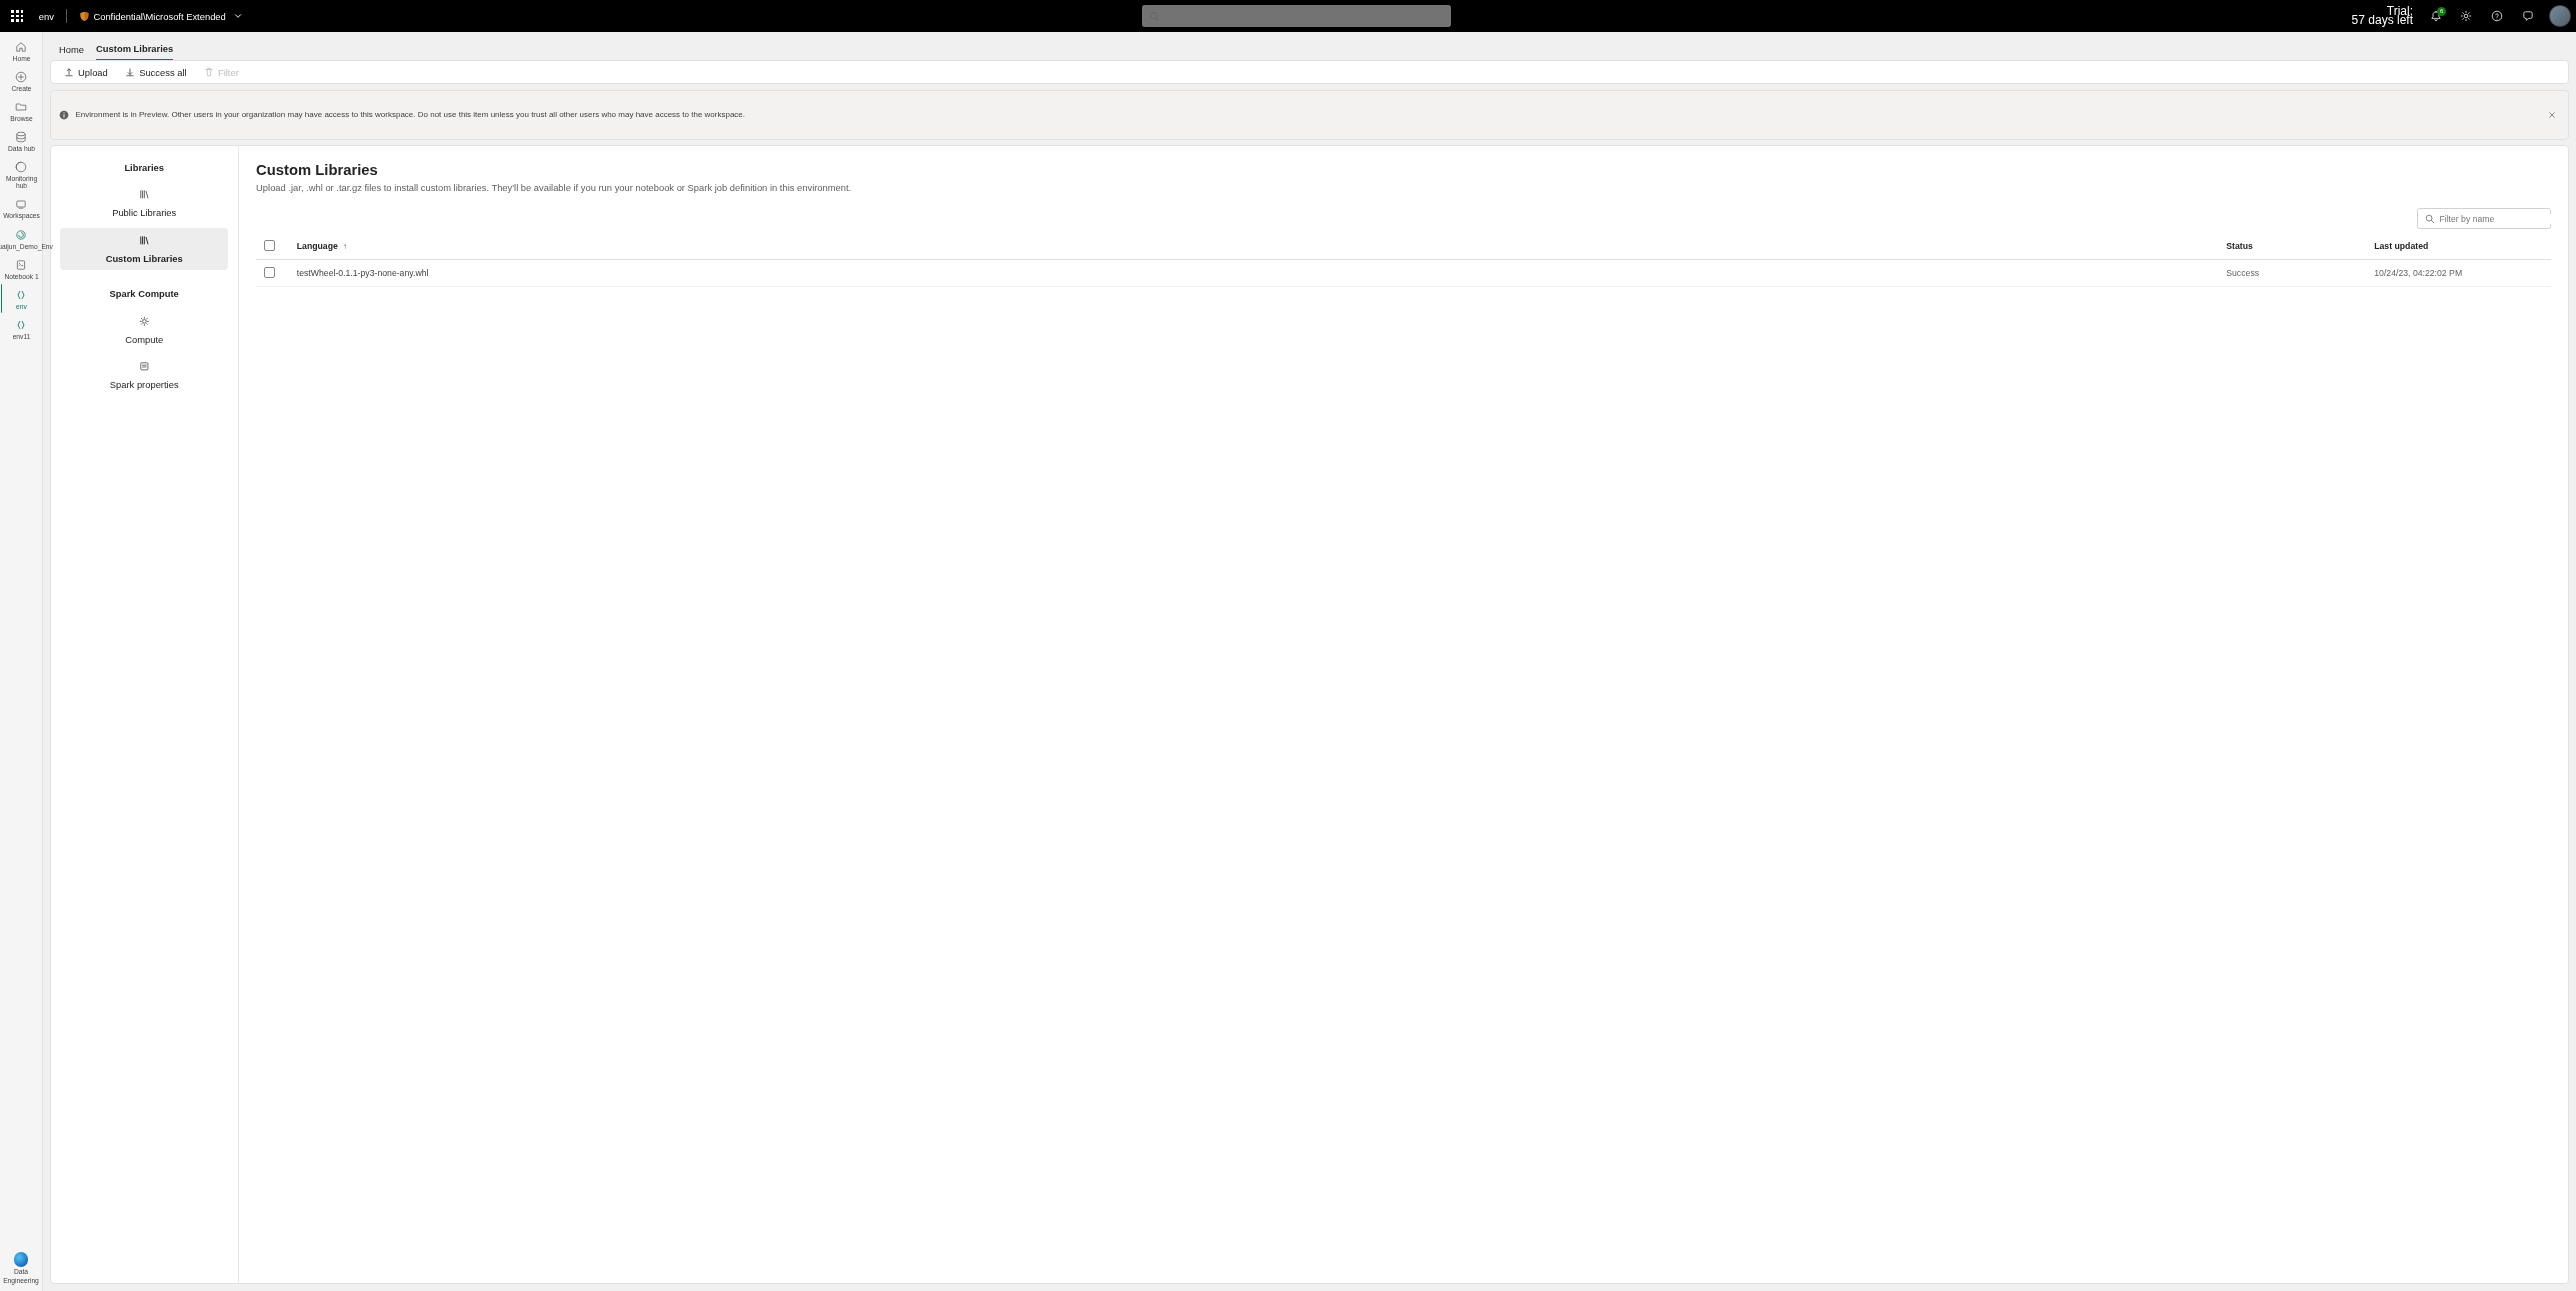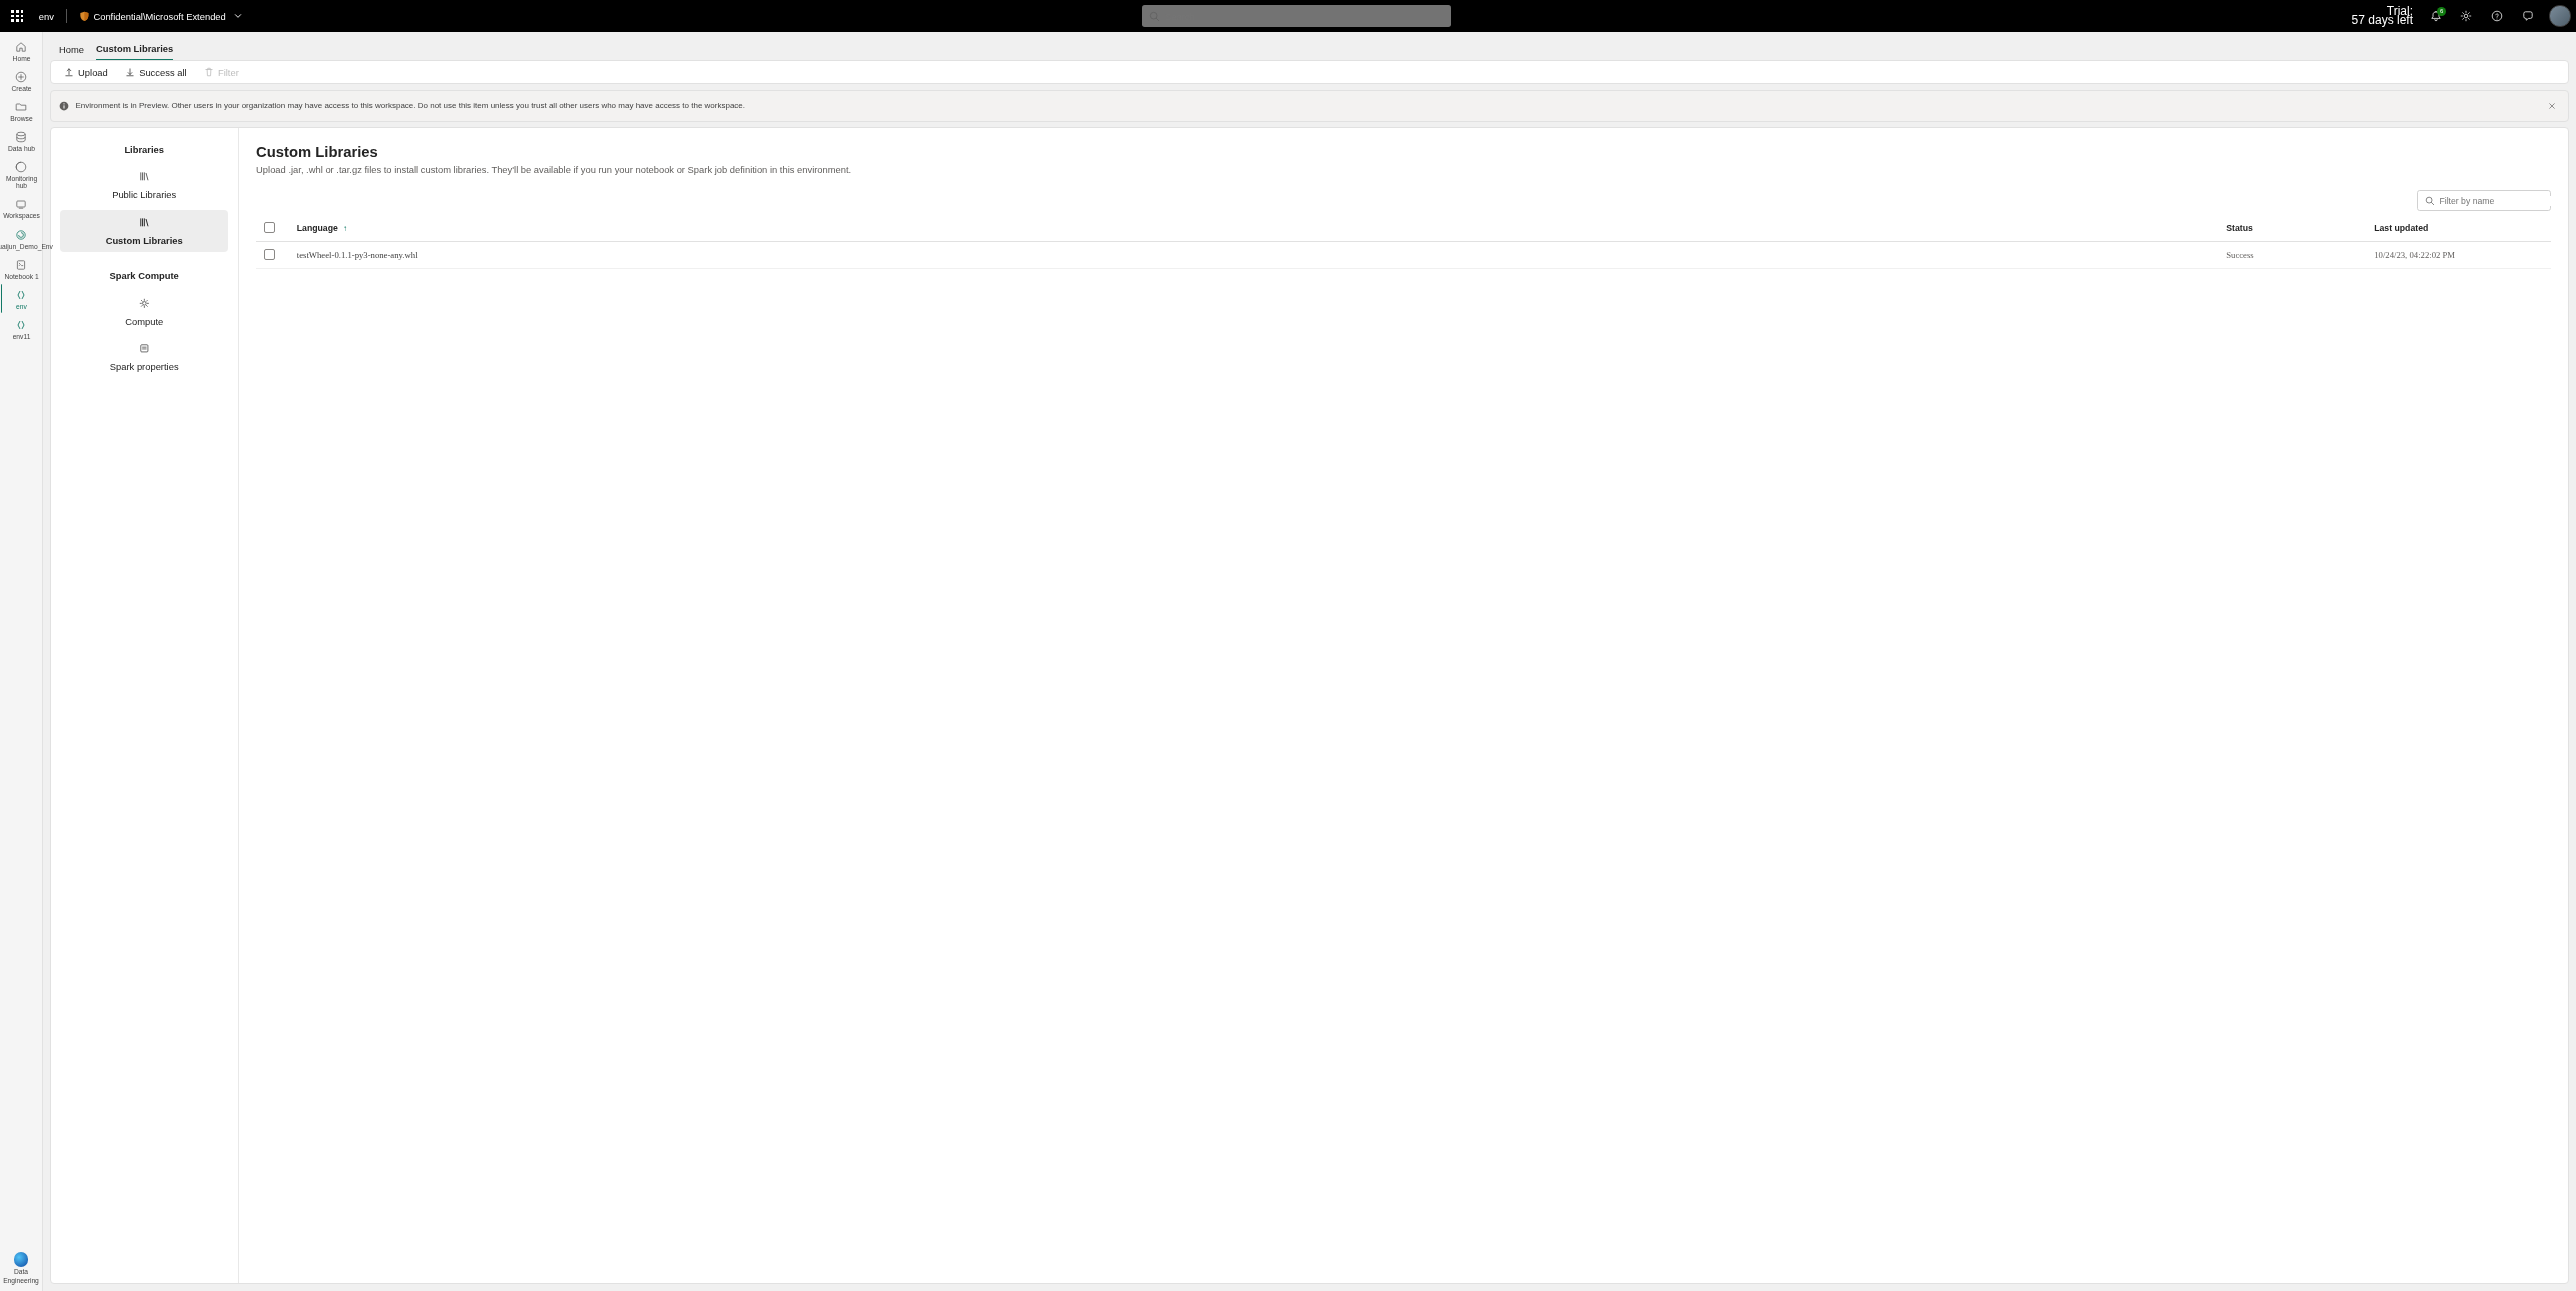--- a/index.html
+++ b/index.html
@@ -39,41 +39,41 @@
 
   
   .workspace { flex:1; display:flex; flex-direction:column; min-width:0; padding:5.4px 6.7px 6.7px 6.7px; gap:0;}
   .tabs-row { display:flex; align-items:end; gap:12px; padding:5.4px 6.7px 0 9.4px; font-size:9.4px;}
   .tab { padding-bottom:5.4px; cursor:pointer; color:#242424;}
   .tab.active { font-weight:600; border-bottom:1.3px solid #117865;}
   .toolbar { background:#fff; border:0.7px solid #e1e1e1; border-radius:4px; height:24px; display:flex; align-items:center; gap:12px; padding:0 10.7px; margin-top:0px;}
   .tb-btn { display:flex; align-items:center; gap:4px; font-size:9.4px; color:#242424; cursor:pointer; padding:2.7px 2.7px; border-radius:2.7px;}
   .tb-btn.disabled { color:#bdbdbd; cursor:default;}
   .tb-btn.disabled svg path{ stroke:#bdbdbd !important; }
-  .info-banner { margin-top:5.4px; background:#f3f2f1; border:0.7px solid #e1e1e1; border-radius:4px; display:flex; align-items:center; gap:6.7px; padding:7px 8px; font-size:8px; color:#424242;}
+  .info-banner { margin-top:5.4px; background:#f3f2f1; border:0.7px solid #e1e1e1; border-radius:4px; display:flex; align-items:center; gap:6.7px; padding:16px 8px; font-size:8px; color:#424242;}
   .info-banner .close-x { margin-left:auto; cursor:pointer; color:#605e5c; width:16px; height:16px; display:flex; align-items:center; justify-content:center; border-radius:2.7px;}
 
   .panel { flex:1; background:#fff; border:0.7px solid #e1e1e1; border-radius:4px; margin-top:5.4px; display:flex; min-height:0;}
   .panel-side { width:188px; border-right:0.7px solid #e8e8e8; padding:13.4px 9.4px; display:flex; flex-direction:column; gap:4px;}
   .side-group-title { font-size:9.4px; font-weight:600; color:#242424; margin:2.7px 1.3px 5.4px;text-align:center;}
   .side-item { display:flex; align-items:center; gap:6.7px; padding:6px 6.7px; font-size:9.4px; color:#242424; cursor:pointer; border-radius:4px;flex-direction:column;}
   .side-item.selected { background:#ededed; font-weight:600;}
   .side-sep { height:8px; }
   .side-ico { width:12px; height:12px; display:flex; align-items:center; justify-content:center;}
 
   .panel-main { flex:1; padding:16px 17.4px; display:flex; flex-direction:column; min-width:0;}
   .pm-title { font-size:14.8px; font-weight:600; color:#242424;}
   .pm-desc { font-size:9.4px; color:#605e5c; margin-top:4px;}
   .pm-filter-row { display:flex; justify-content:flex-end; margin-top:14.8px;}
   .filter-input { width:134px; height:21.5px; border:0.7px solid #d1d1d1; border-radius:2.7px; display:flex; align-items:center; gap:5.4px; padding:0 6.7px; color:#616161;}
   .filter-input input{ border:none; outline:none; flex:1; font-size:8.7px;}
   .tbl { margin-top:4px; }
   .tbl-head, .tbl-row { display:grid; grid-template-columns:38px 1fr 148px 174px; align-items:center; padding:6.7px 2.7px; font-size:8.7px;}
   .tbl-head { color:#242424; font-weight:600; border-bottom:0.7px solid #e1e1e1;}
-  .tbl-row  { color:#424242; border-bottom:0.7px solid #f0f0f0;font-family:Liberation Serif, serif;}
+  .tbl-row  { color:#424242; border-bottom:0.7px solid #f0f0f0;}
   .sort-arrow { color:#117865; font-size:8px; margin-left:2.7px;}
   .chk { width:10.7px; height:10.7px; border:0.7px solid #8a8886; border-radius:2px; background:#fff; cursor:pointer; display:inline-block; margin-left:5.4px;}
   .muted { color:#605e5c; }
 
   svg { display:block; }
 </style>
 </head>
 <body>
 
 <div class="top-header">

